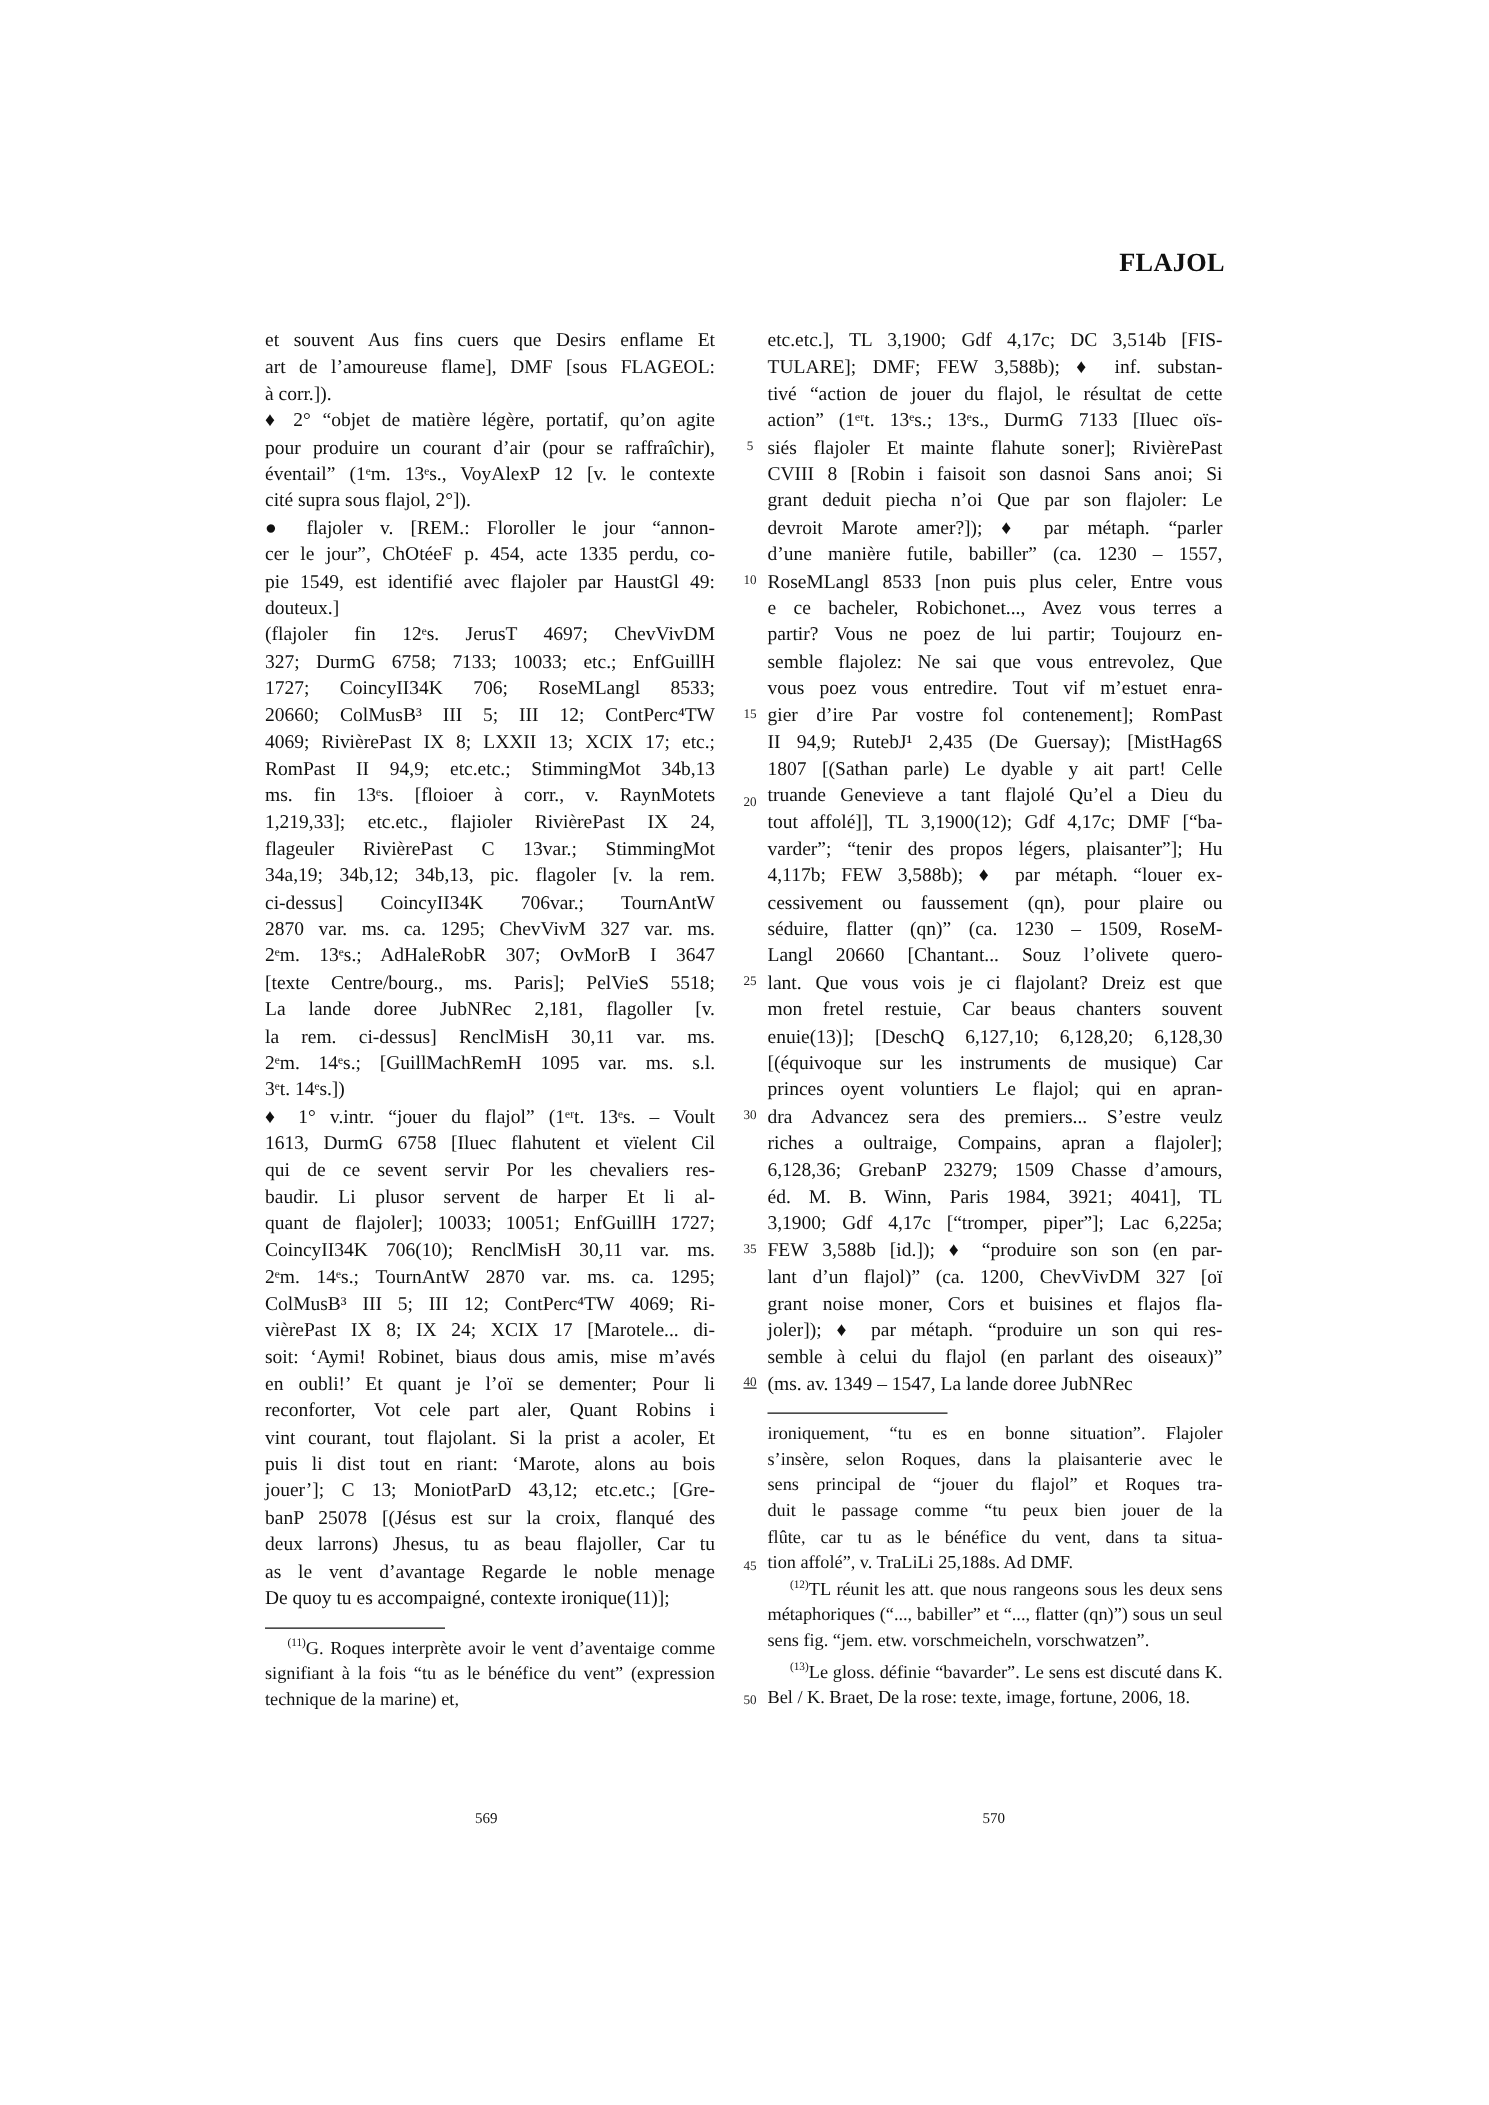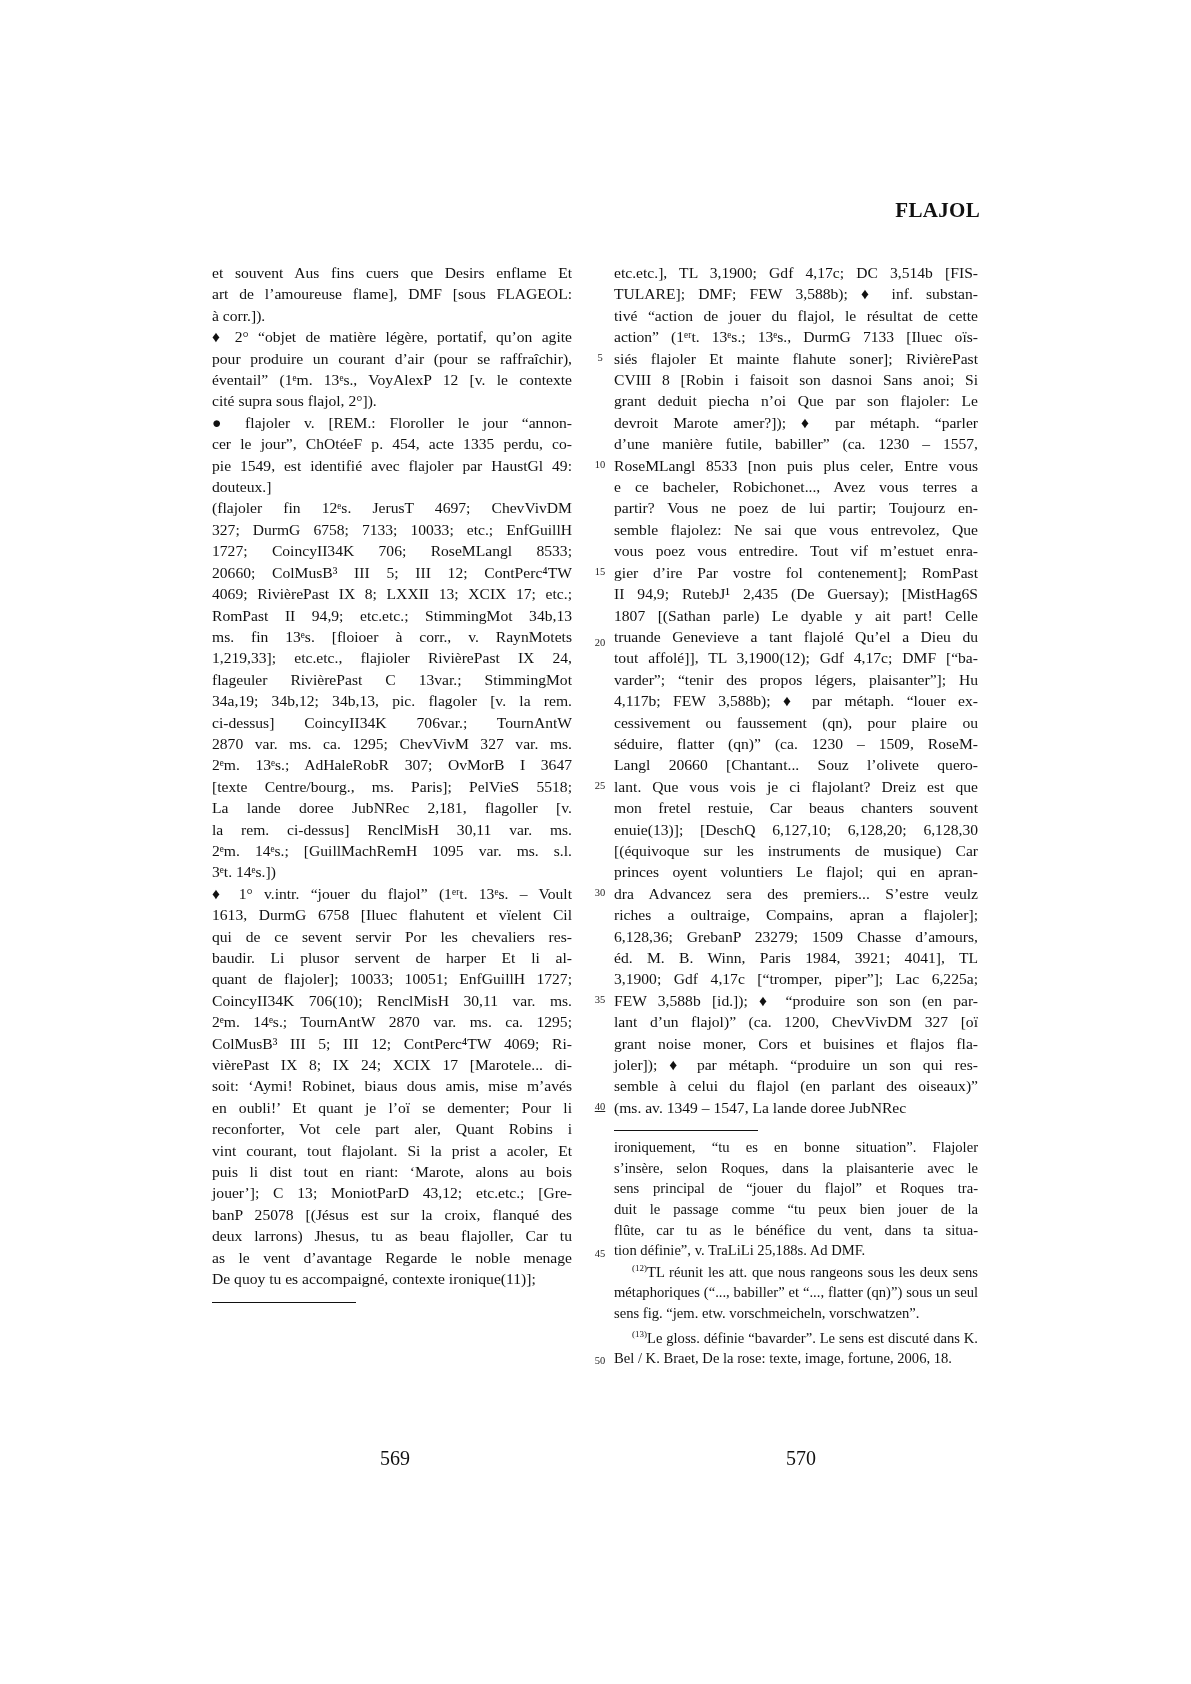--- a/index.html
+++ b/index.html
@@ -9,21 +9,21 @@
                   font-weight: bold; font-size: 21px; letter-spacing: 0.3px; }
   .col { position: absolute; font-size: 15.6px; line-height: 21.4px; text-align: justify; }
   .col-left { left: 212px; top: 262px; width: 360px; }
   .col-right { left: 614px; top: 262px; width: 364px; }
   .line { display: block; white-space: nowrap; text-align-last: justify; text-align: justify; }
   .line.last { text-align-last: left; }
   sup { font-size: 9px; line-height: 0; }
   .linenum { position: absolute; left: 590px; font-size: 10.5px; width: 20px; text-align: center; color: #222; }
   .fn-rule { display: block; width: 144px; height: 0; border-top: 1px solid #111; margin: 12px 0 6px 0; }
   .fn { font-size: 14.6px; line-height: 20.6px; }
-  .page-num { position: absolute; top: 1447px; font-size: 20px; }
+  .page-num { position: absolute; top: 1447px; font-size: 12px; }
   .pn-left { left: 380px; }
   .pn-right { left: 786px; }
 </style>
 </head>
 <body>
 
 <div class="running-head">FLAJOL</div>
 
 <div class="col col-left">
   <div id="left-lines">
@@ -70,20 +70,23 @@
       <span class="line">reconforter, Vot cele part aler, Quant Robins i</span>
       <span class="line">vint courant, tout flajolant. Si la prist a acoler, Et</span>
       <span class="line">puis li dist tout en riant: ‘Marote, alons au bois</span>
       <span class="line">jouer’]; C 13; MoniotParD 43,12; etc.etc.; [Gre-</span>
       <span class="line">banP 25078 [(Jésus est sur la croix, flanqué des</span>
       <span class="line">deux larrons) Jhesus, tu as beau flajoller, Car tu</span>
       <span class="line">as le vent d’avantage Regarde le noble menage</span>
       <span class="line last">De quoy tu es accompaigné, contexte ironique(11)];</span>
     </div>
   <span class="fn-rule"></span>
+  <div class="fn" style="text-indent:18px; margin-top:3px">
+    <sup>(11)</sup><span>G. Roques interprète avoir le vent d’aventaige comme signifiant à la fois “tu as le bénéfice du vent” (expression technique de la marine) et,</span>
+  </div>
 </div>
 
 <div class="col col-right">
   <div id="right-lines">
       <span class="line">etc.etc.], TL 3,1900; Gdf 4,17c; DC 3,514b [FIS-</span>
       <span class="line">TULARE]; DMF; FEW 3,588b); ♦ inf. substan-</span>
       <span class="line">tivé “action de jouer du flajol, le résultat de cette</span>
       <span class="line">action” (1ᵉʳt. 13ᵉs.; 13ᵉs., DurmG 7133 [Iluec oïs-</span>
       <span class="line">siés flajoler Et mainte flahute soner]; RivièrePast</span>
       <span class="line">CVIII 8 [Robin i faisoit son dasnoi Sans anoi; Si</span>
@@ -122,21 +125,21 @@
       <span class="line">semble à celui du flajol (en parlant des oiseaux)”</span>
       <span class="line last">(ms. av. 1349 – 1547, La lande doree JubNRec</span>
     </div>
   <span class="fn-rule"></span>
   <div id="right-fn-cont" class="fn">
       <span class="line">ironiquement, “tu es en bonne situation”. Flajoler</span>
       <span class="line">s’insère, selon Roques, dans la plaisanterie avec le</span>
       <span class="line">sens principal de “jouer du flajol” et Roques tra-</span>
       <span class="line">duit le passage comme “tu peux bien jouer de la</span>
       <span class="line">flûte, car tu as le bénéfice du vent, dans ta situa-</span>
-      <span class="line last">tion définie”, v. TraLiLi 25,188s. Ad DMF.</span>
+      <span class="line last">tion affolé”, v. TraLiLi 25,188s. Ad DMF.</span>
     </div>
   <div class="fn" style="text-indent:18px; margin-top:1px">
     <sup>(12)</sup><span>TL réunit les att. que nous rangeons sous les deux sens métaphoriques (“..., babiller” et “..., flatter (qn)”) sous un seul sens fig. “jem. etw. vorschmeicheln, vorschwatzen”.</span>
   </div>
   <div class="fn" style="text-indent:18px; margin-top:4px">
     <sup>(13)</sup><span>Le gloss. définie “bavarder”. Le sens est discuté dans K. Bel / K. Braet, De la rose: texte, image, fortune, 2006, 18.</span>
   </div>
 </div>
 
 <div id="line-numbers">

